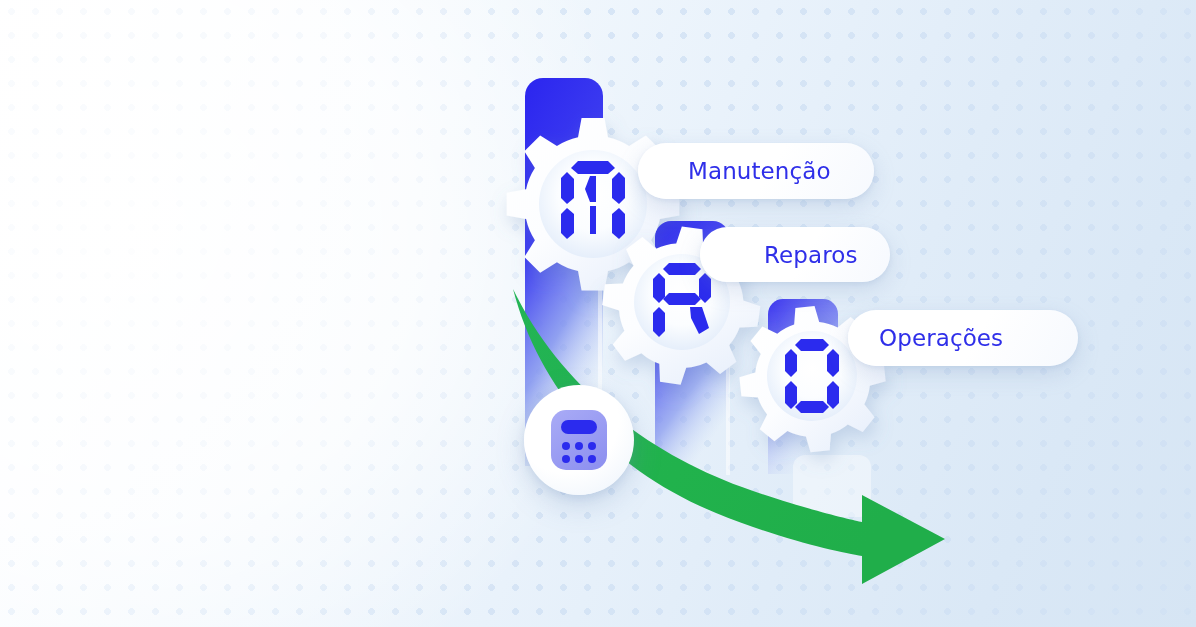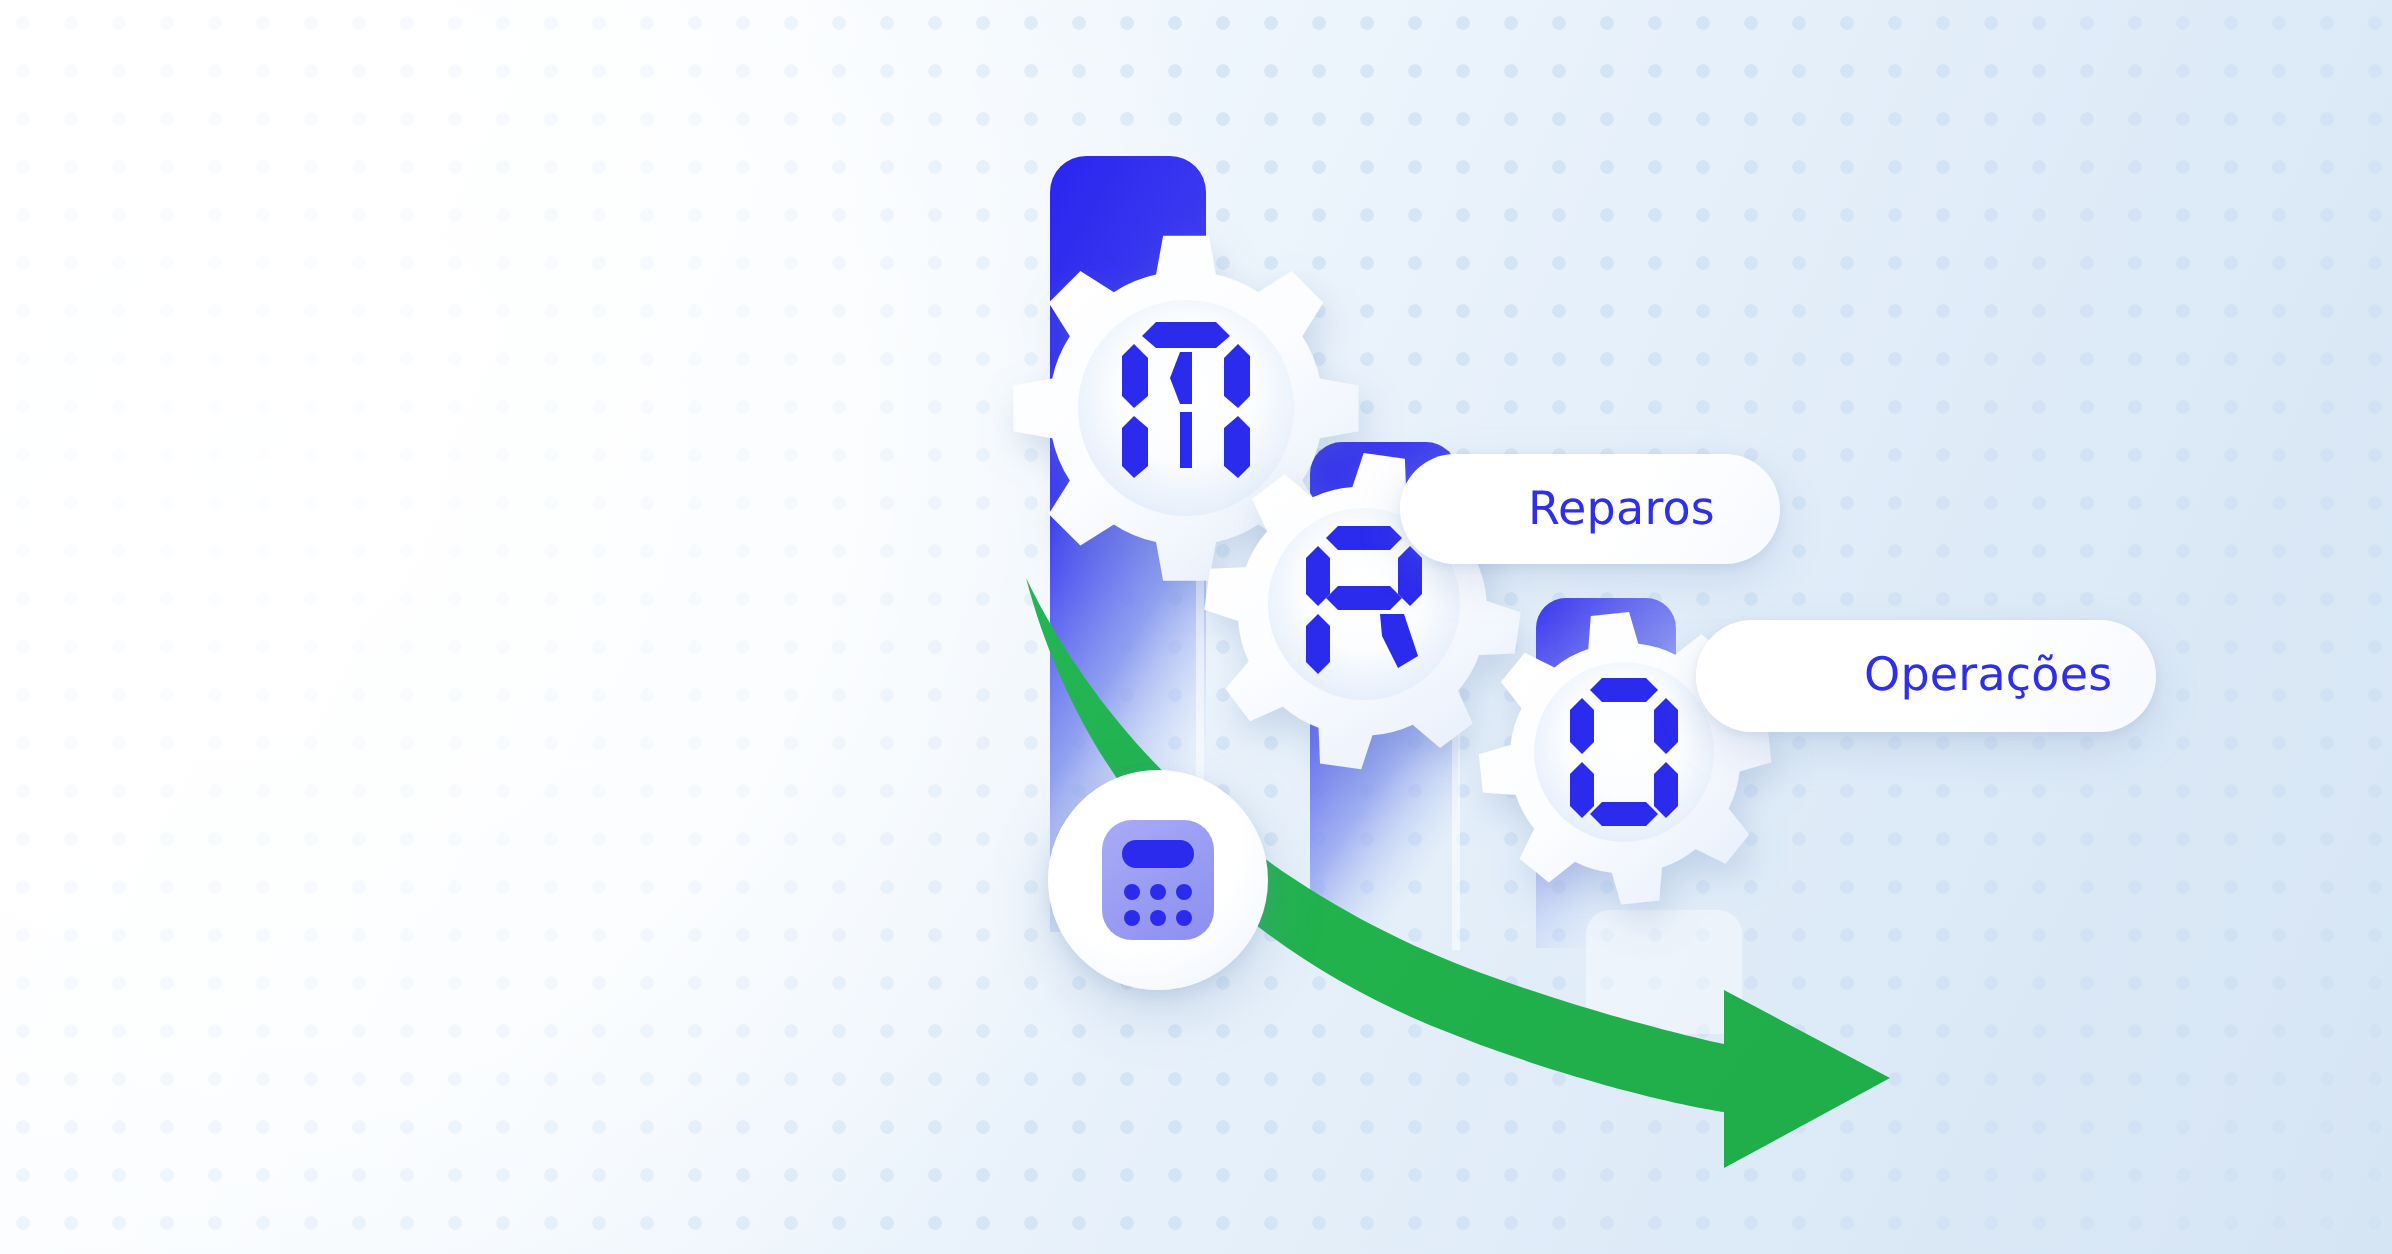--- a/index.html
+++ b/index.html
@@ -87,21 +87,21 @@
     color: #2f2fe9;
     font-weight: 500;
     white-space: nowrap;
     letter-spacing: .1px;
   }
   #pill-manutencao { left: 638px; top: 143px; width: 236px; height: 56px; }
   #pill-manutencao span { margin-left: 50px; }
   #pill-reparos    { left: 700px; top: 227px; width: 190px; height: 55px; text-align: right; }
   #pill-reparos span { margin-left: 64px; }
   #pill-operacoes  { left: 848px; top: 310px; width: 230px; height: 56px; }
-  #pill-operacoes span { margin-left: 84px; }
+  #pill-operacoes span { margin-left: 31px; }
 
   
   #calc-badge {
     position: absolute;
     left: 524px; top: 385px;
     width: 110px; height: 110px;
     border-radius: 50%;
     background: radial-gradient(circle at 38% 32%, #ffffff 0%, #ffffff 52%, #f4f8fd 78%, #e9f1fa 100%);
     box-shadow: 0 10px 28px rgba(110,140,185,.26), 0 3px 8px rgba(110,140,185,.16);
     display: flex; align-items: center; justify-content: center;
@@ -251,20 +251,23 @@
       <polygon points="-17,-31 -11,-37 11,-37 17,-31 11,-25 -11,-25"></polygon>
       <polygon points="-21,-27 -15,-21 -15,-5 -21,1 -27,-5 -27,-21"></polygon>
       <polygon points="21,-27 27,-21 27,-5 21,1 15,-5 15,-21"></polygon>
       <polygon points="-21,5 -15,11 -15,27 -21,33 -27,27 -27,11"></polygon>
       <polygon points="21,5 27,11 27,27 21,33 15,27 15,11"></polygon>
       <polygon points="-17,31 -11,25 11,25 17,31 11,37 -11,37"></polygon>
     </g>
   </svg>
 
 
+  <div class="pill" id="pill-manutencao">
+    <span>Manutenção</span>
+  </div>
   <div class="pill" id="pill-reparos">
     <span>Reparos</span>
   </div>
   <div class="pill" id="pill-operacoes">
     <span>Operações</span>
   </div>
 
   <div id="calc-badge">
     <svg width="62" height="62" viewBox="0 0 62 62">
       <defs>

